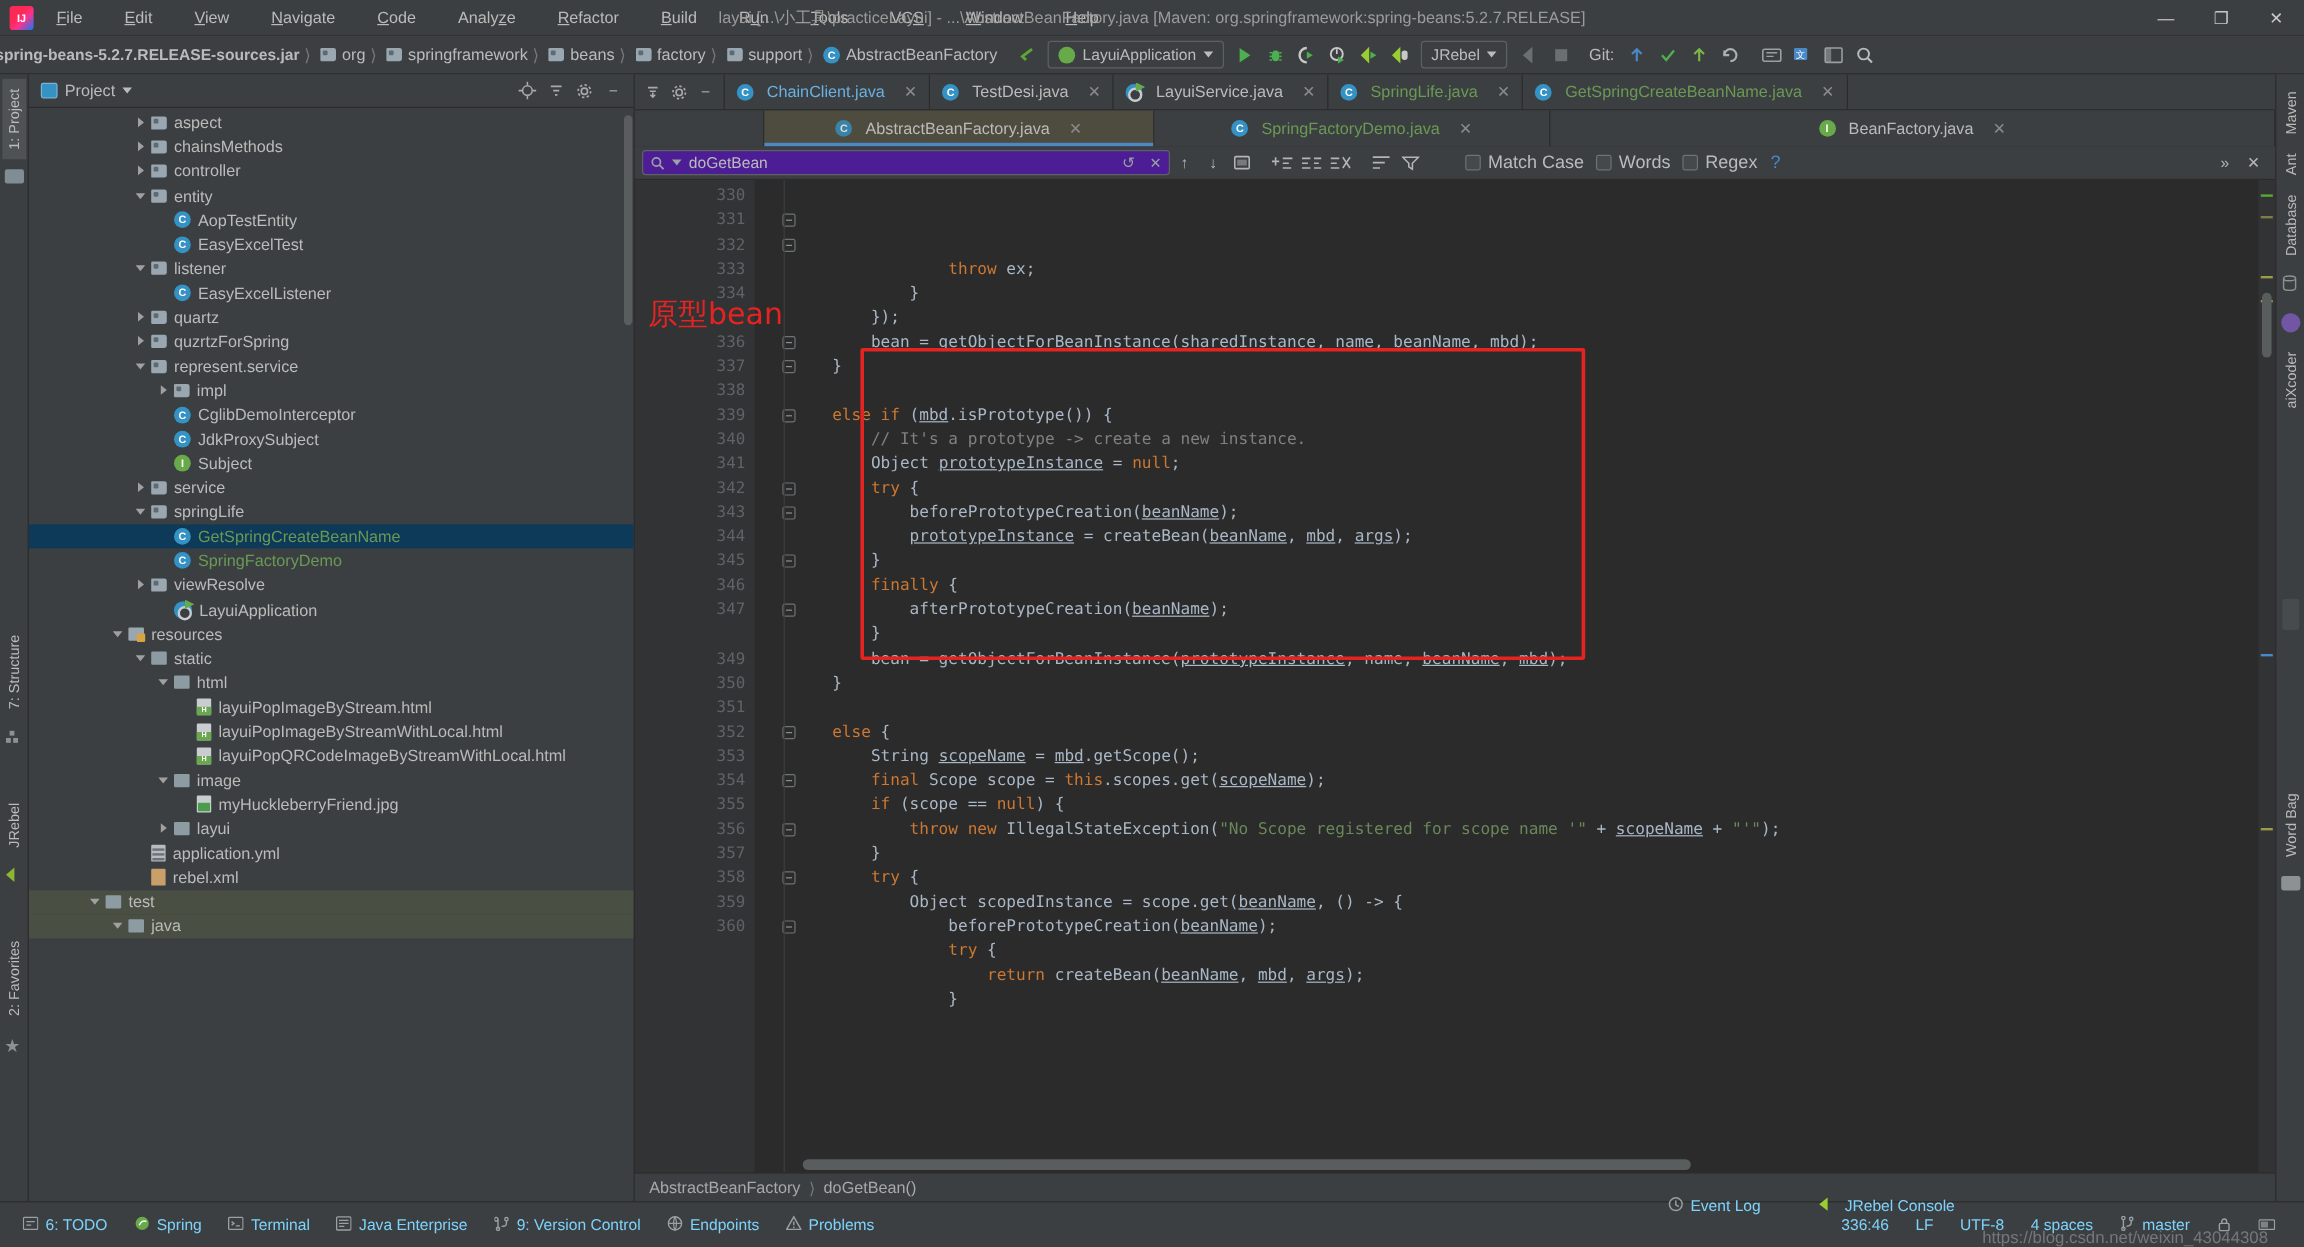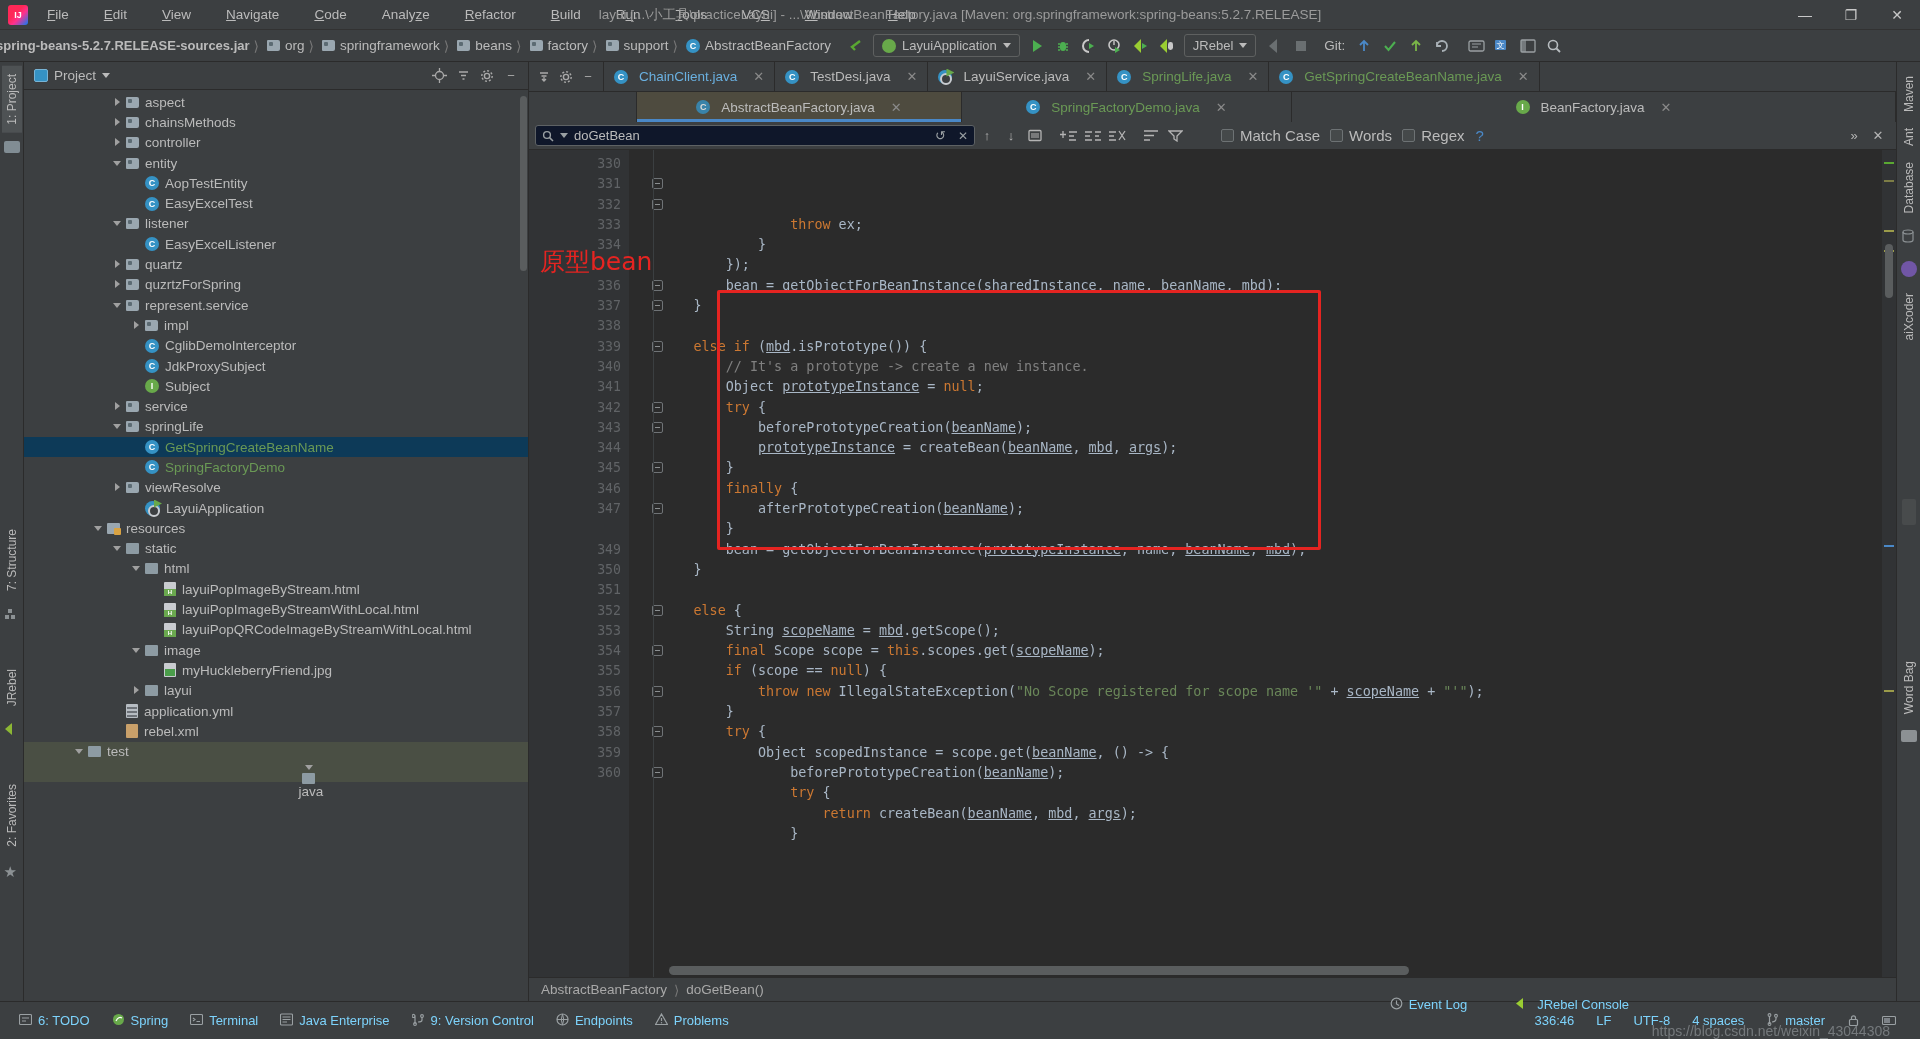--- a/index.html
+++ b/index.html
@@ -143,21 +143,21 @@
     border-right:1px solid #2b2b2b; min-width:0;white-space:nowrap;cursor:default;position:relative;
   }
   .tab .x{ color:#8a8a8a;font-size:13px;margin-left:10px; }
   .tab.active-file{ background:#4e4b3f; }
   .tab.active-file:after{ content:"";position:absolute;left:0;right:0;bottom:0;height:3px;background:#4a88c7;}
   .find-bar{
     height:28px;background:#3c3f41;display:flex;align-items:center;gap:0px;padding:0 6px;flex:0 0 auto;
     border-bottom:1px solid #2b2b2b;
   }
   .find-input{
-    display:flex;align-items:center;gap:6px;background:#0f172a;border:1px solid #5e6264;border-radius:3px;
+    display:flex;align-items:center;gap:6px;background:#4c1d95;border:1px solid #5e6264;border-radius:3px;
     height:21px;padding:0 6px;width:440px;font-size:13px;color:#bbb;
   }
   .find-input .val{ flex:1; }
   .fbtn{ width:24px;height:22px;display:flex;align-items:center;justify-content:center;color:#b4b4b4;font-size:13px;}
   .chk{ display:flex;align-items:center;gap:6px;font-size:15px;color:#bbb;margin-left:10px;white-space:nowrap;}
   .chkbox{ width:13px;height:13px;border:1px solid #6d7274;background:#45494a;border-radius:2px;}
   .find-spacer{ flex:1; }
 
   .code-wrap{ flex:1; display:flex; position:relative; overflow:hidden; background:#2b2b2b;}
   .gutter{
@@ -596,21 +596,21 @@
           <div class="node" style="padding-left: 88px;">
             <span class="arrow"></span>
             <span class="ico-xml"></span>
             <span class="n-label">rebel.xml</span>
           </div>
           <div class="node hl" style="padding-left: 50px;">
             <span class="arrow d"></span>
             <span class="ico-plainfolder"></span>
             <span class="n-label">test</span>
           </div>
-          <div class="node hl" style="padding-left: 69px; flex-direction: column;">
+          <div class="node hl" style="padding-left: 69px;">
             <span class="arrow d"></span>
             <span class="ico-plainfolder"></span>
             <span class="n-label">java</span>
           </div>
           <div class="scroll-thumb" style="top: 6px; height: 175px;"></div>
         </div>
     </div>
 
     <div class="editor">
 

